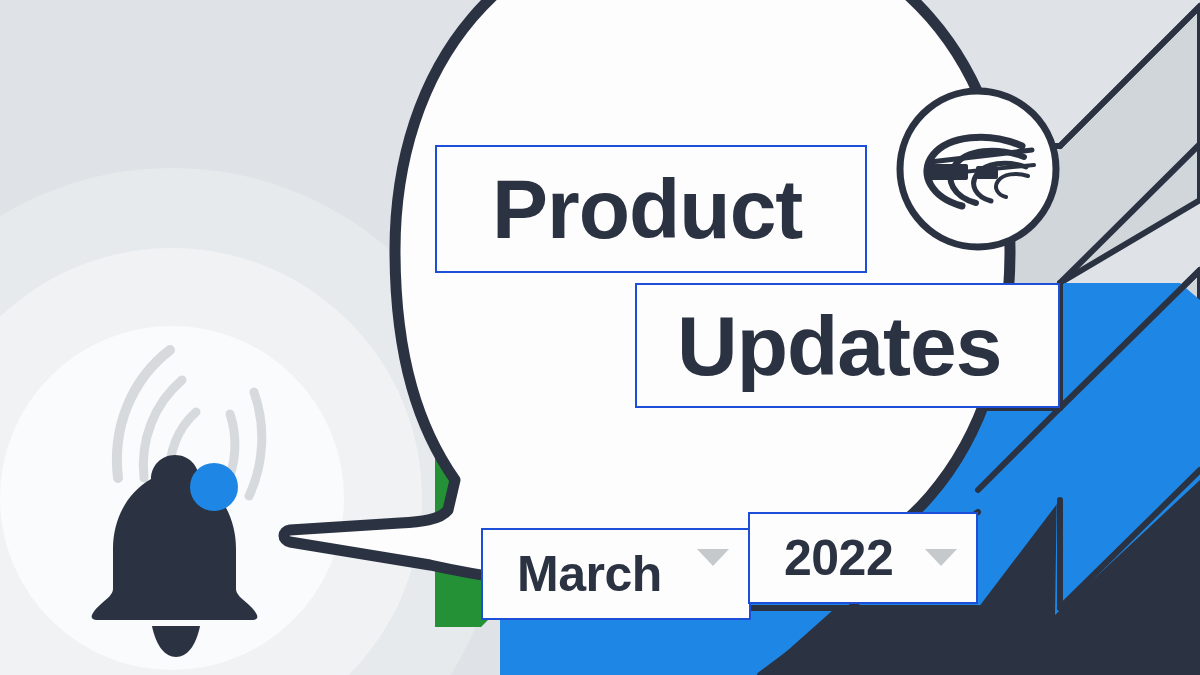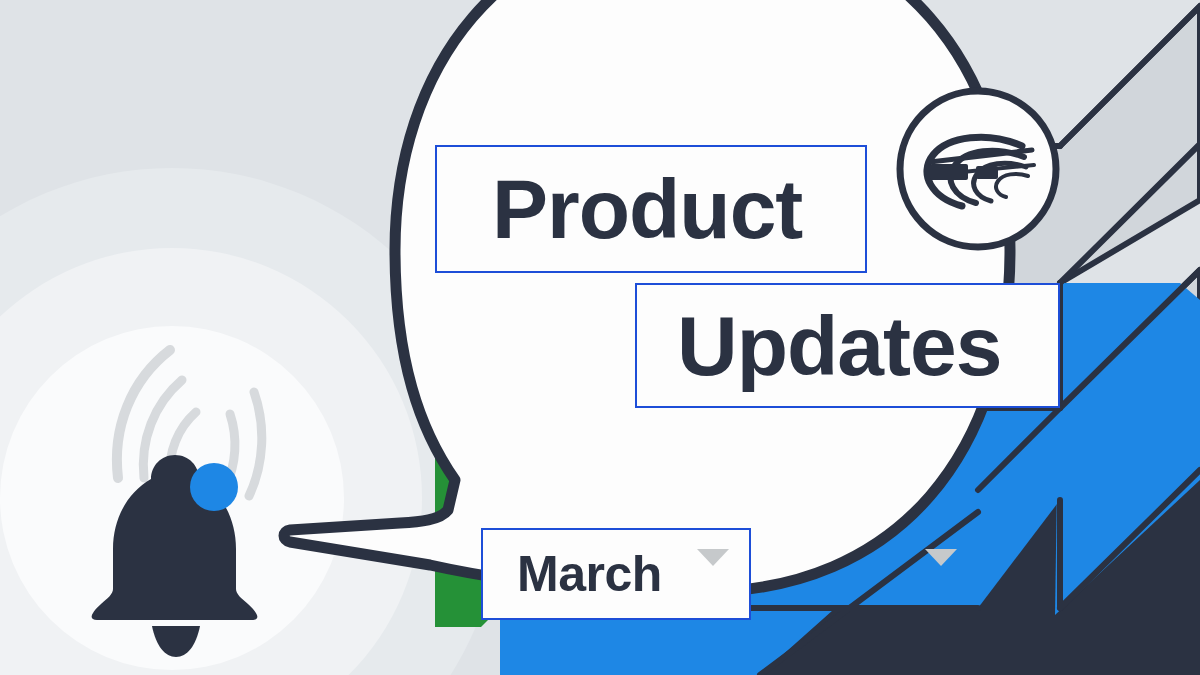--- a/index.html
+++ b/index.html
@@ -200,15 +200,18 @@
 
   <div class="label-box" id="updates-box">
     <span class="label-text">Updates</span>
   </div>
 
   <div class="label-box" id="month-box">
     <span class="label-text">March</span>
   </div>
   <span class="chev" id="month-chev"></span>
 
+  <div class="label-box" id="year-box">
+    <span class="label-text">2022</span>
+  </div>
   <span class="chev" id="year-chev"></span>
 
 </div>
 
 </body></html>

